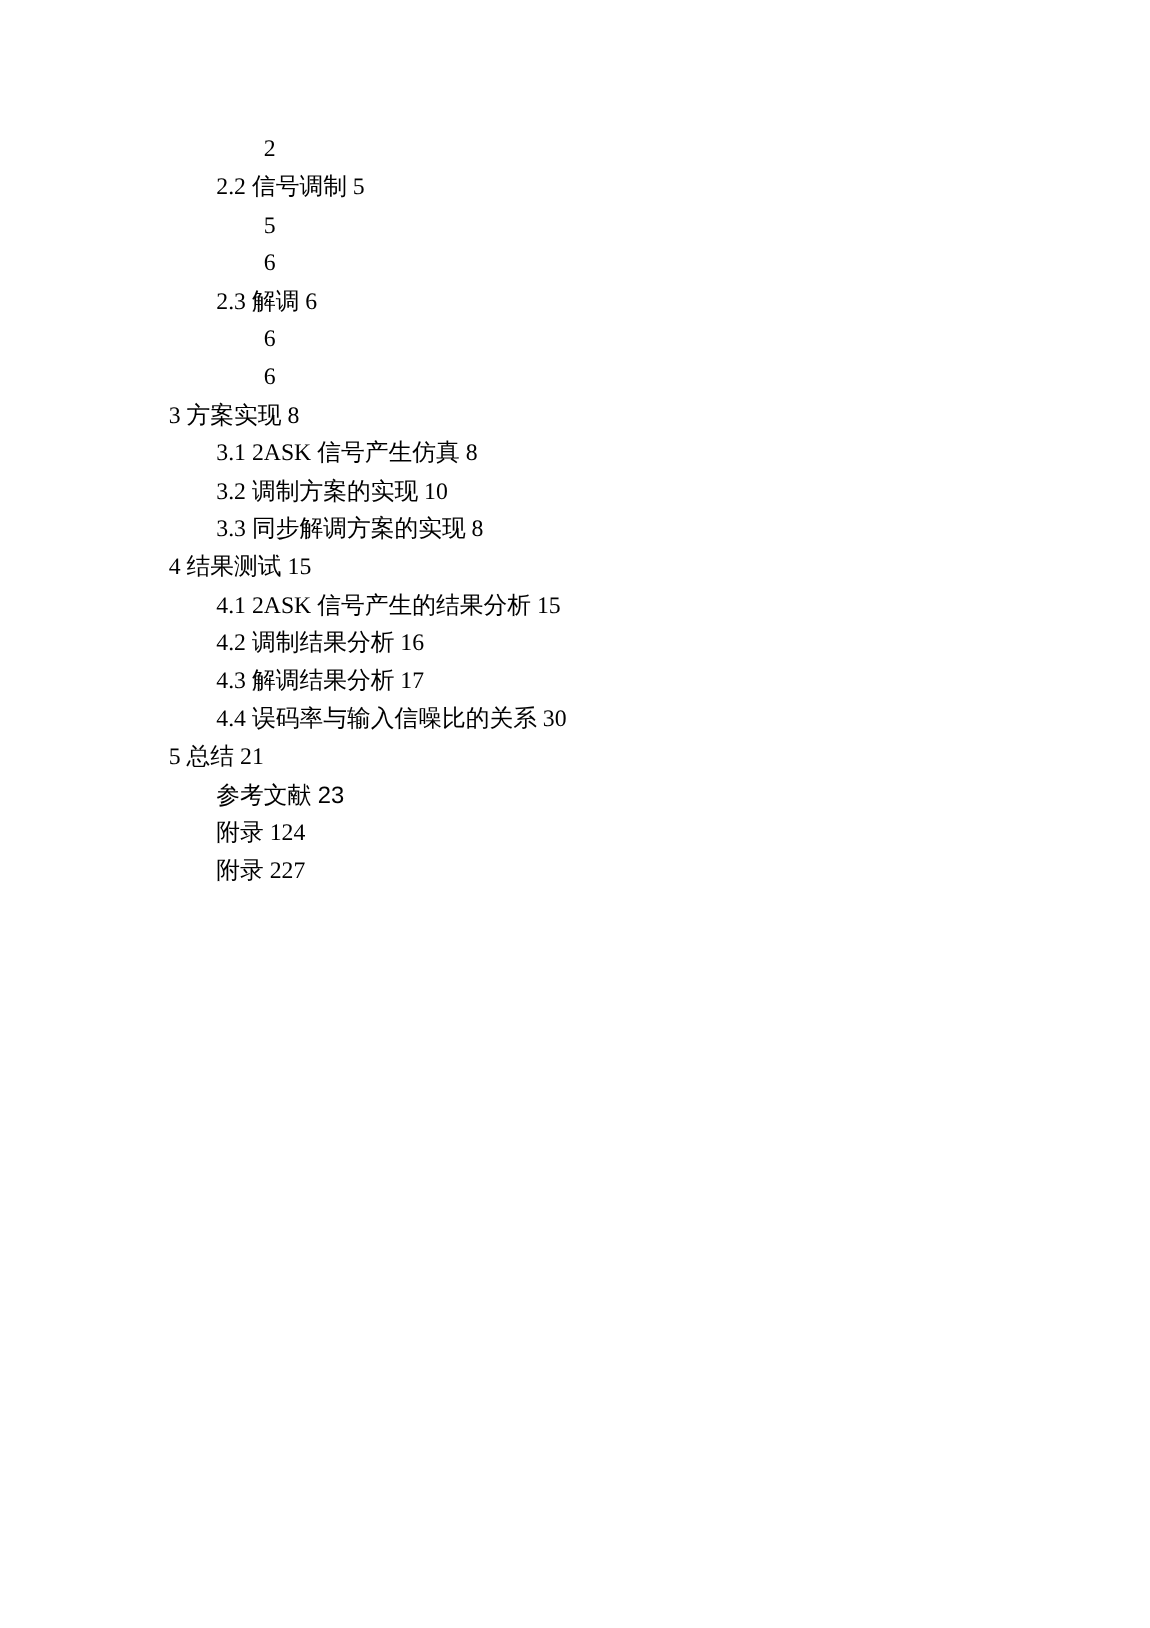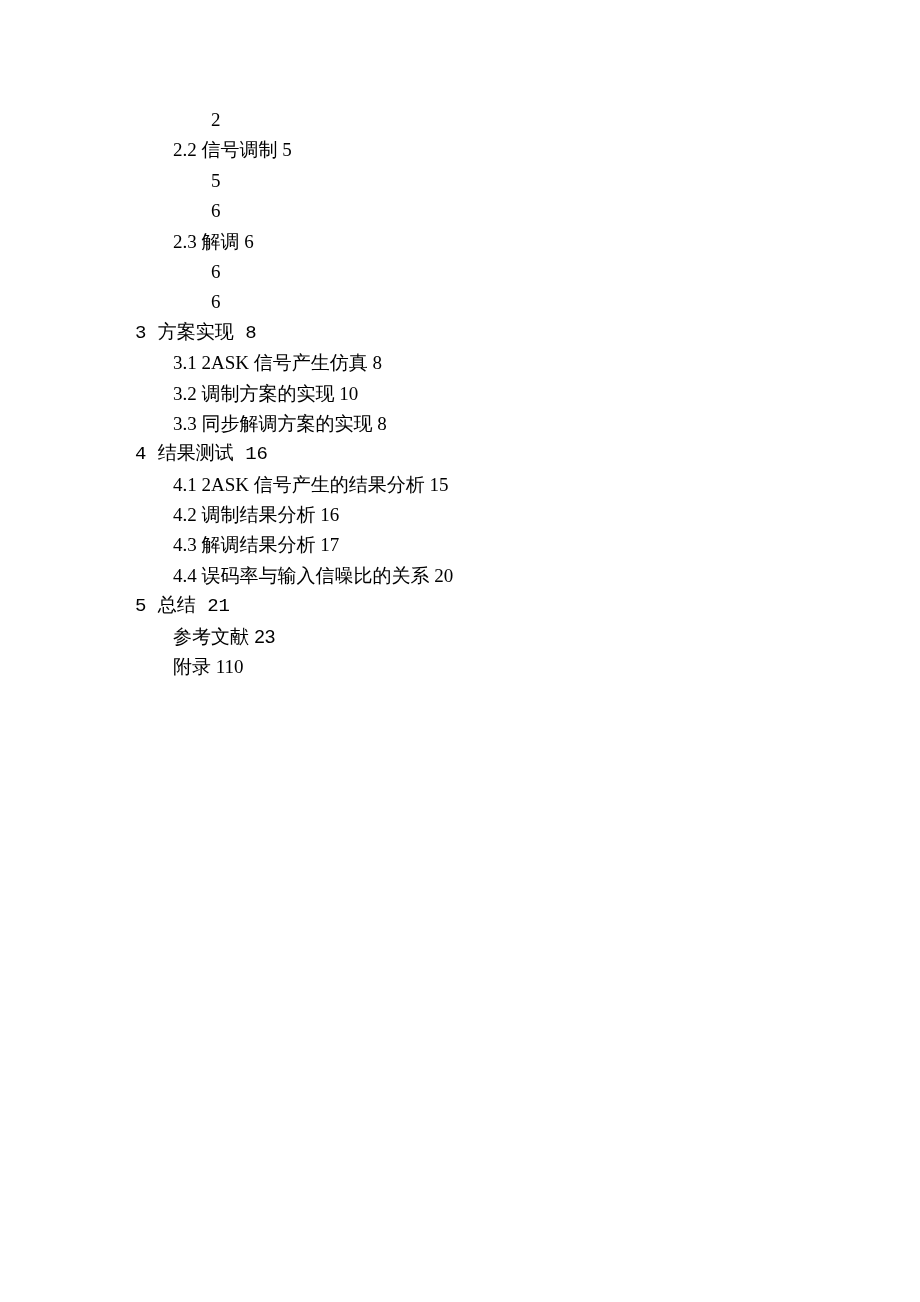--- a/index.html
+++ b/index.html
@@ -16,41 +16,42 @@
     line-height: 1.6;
   }
   .page {
     padding-top: 105px;
     padding-left: 135px;
     padding-right: 120px;
   }
   .line {
     white-space: pre;
   }
-  .indent-0 { padding-left: 0; font-family: Liberation Mono, monospace; }
+  .indent-0 { padding-left: 0; }
   .indent-1 { padding-left: 38px; font-family: Liberation Serif, serif; }
   .indent-2 { padding-left: 76px; }
   .bold { font-weight: normal; font-family: "SimHei", "Heiti SC", sans-serif; }
 </style>
 </head>
 <body>
 
 <div class="page">
   <div class="line indent-2">2</div>
   <div class="line indent-1">2.2 信号调制 5</div>
   <div class="line indent-2">5</div>
   <div class="line indent-2">6</div>
   <div class="line indent-1">2.3 解调 6</div>
   <div class="line indent-2">6</div>
   <div class="line indent-2">6</div>
   <div class="line indent-0">3 方案实现 8</div>
   <div class="line indent-1">3.1 2ASK 信号产生仿真 8</div>
   <div class="line indent-1">3.2 调制方案的实现 10</div>
   <div class="line indent-1">3.3 同步解调方案的实现 8</div>
-  <div class="line indent-0">4 结果测试 16</div>
+  <div class="line indent-0">4 结果测试 15</div>
   <div class="line indent-1">4.1 2ASK 信号产生的结果分析 15</div>
   <div class="line indent-1">4.2 调制结果分析 16</div>
   <div class="line indent-1">4.3 解调结果分析 17</div>
-  <div class="line indent-1">4.4 误码率与输入信噪比的关系 20</div>
+  <div class="line indent-1">4.4 误码率与输入信噪比的关系 30</div>
   <div class="line indent-0">5 总结 21</div>
   <div class="line indent-1 bold">参考文献 23</div>
-  <div class="line indent-1">附录 110</div>
+  <div class="line indent-1">附录 124</div>
+  <div class="line indent-1">附录 227</div>
 </div>
 
 </body></html>

